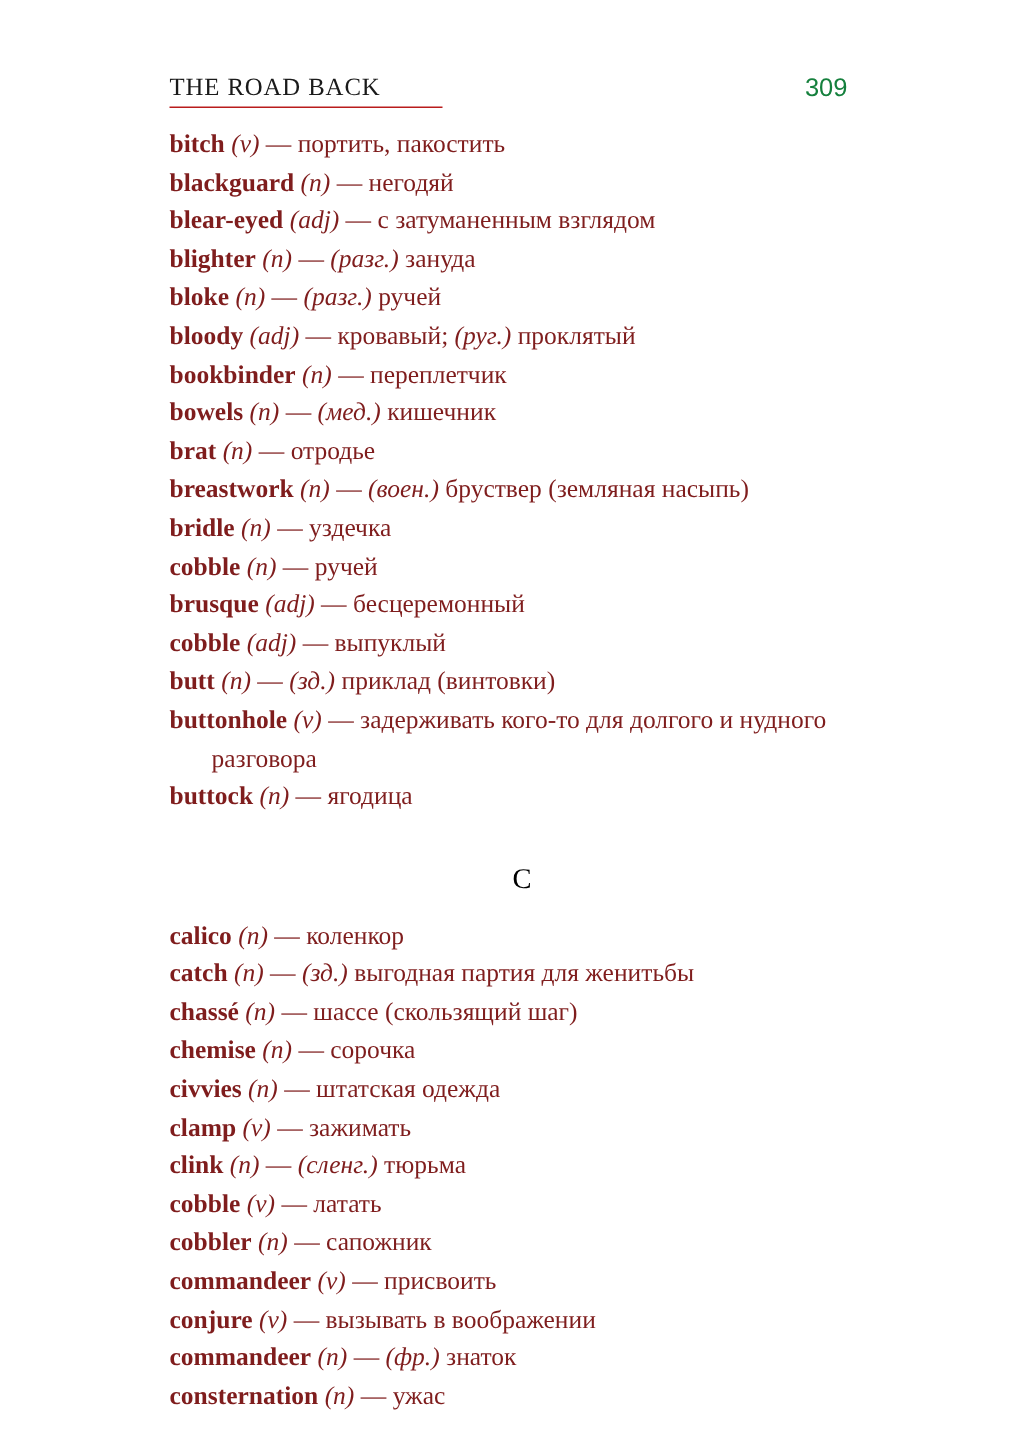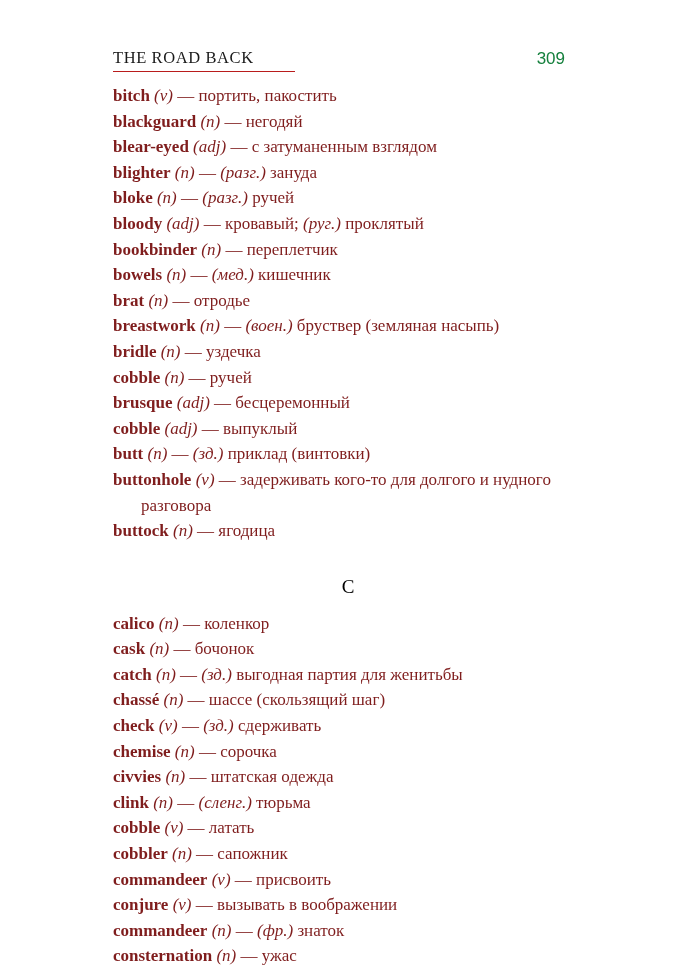--- a/index.html
+++ b/index.html
@@ -109,26 +109,25 @@
       <div class="entry"><span class="hw">breastwork</span> <span class="pos">(n)</span> <span>—</span> <span class="lbl">(воен.)</span> <span>бруствер (земляная насыпь)</span></div>
       <div class="entry"><span class="hw">bridle</span> <span class="pos">(n)</span> <span>—</span> <span>уздечка</span></div>
       <div class="entry"><span class="hw">cobble</span> <span class="pos">(n)</span> <span>—</span> <span>ручей</span></div>
       <div class="entry"><span class="hw">brusque</span> <span class="pos">(adj)</span> <span>—</span> <span>бесцеремонный</span></div>
       <div class="entry"><span class="hw">cobble</span> <span class="pos">(adj)</span> <span>—</span> <span>выпуклый</span></div>
       <div class="entry"><span class="hw">butt</span> <span class="pos">(n)</span> <span>—</span> <span class="lbl">(зд.)</span> <span>приклад (винтовки)</span></div>
       <div class="entry"><span class="hw">buttonhole</span> <span class="pos">(v)</span> <span>—</span> <span>задерживать кого-то для долгого и нудного разговора</span></div>
       <div class="entry"><span class="hw">buttock</span> <span class="pos">(n)</span> <span>—</span> <span>ягодица</span></div>
       <div class="section-letter"><span class="section-letter-inner">C</span></div>
       <div class="entry"><span class="hw">calico</span> <span class="pos">(n)</span> <span>—</span> <span>коленкор</span></div>
-      <div class="entry"><span class="hw">cask</span> <span class="pos">(n)</span> <span>—</span> <span>бочонок</span></div>
       <div class="entry"><span class="hw">catch</span> <span class="pos">(n)</span> <span>—</span> <span class="lbl">(зд.)</span> <span>выгодная партия для женитьбы</span></div>
       <div class="entry"><span class="hw">chassé</span> <span class="pos">(n)</span> <span>—</span> <span>шассе (скользящий шаг)</span></div>
-      <div class="entry"><span class="hw">check</span> <span class="pos">(v)</span> <span>—</span> <span class="lbl">(зд.)</span> <span>сдерживать</span></div>
       <div class="entry"><span class="hw">chemise</span> <span class="pos">(n)</span> <span>—</span> <span>сорочка</span></div>
       <div class="entry"><span class="hw">civvies</span> <span class="pos">(n)</span> <span>—</span> <span>штатская одежда</span></div>
+      <div class="entry"><span class="hw">clamp</span> <span class="pos">(v)</span> <span>—</span> <span>зажимать</span></div>
       <div class="entry"><span class="hw">clink</span> <span class="pos">(n)</span> <span>—</span> <span class="lbl">(сленг.)</span> <span>тюрьма</span></div>
       <div class="entry"><span class="hw">cobble</span> <span class="pos">(v)</span> <span>—</span> <span>латать</span></div>
       <div class="entry"><span class="hw">cobbler</span> <span class="pos">(n)</span> <span>—</span> <span>сапожник</span></div>
       <div class="entry"><span class="hw">commandeer</span> <span class="pos">(v)</span> <span>—</span> <span>присвоить</span></div>
       <div class="entry"><span class="hw">conjure</span> <span class="pos">(v)</span> <span>—</span> <span>вызывать в воображении</span></div>
       <div class="entry"><span class="hw">commandeer</span> <span class="pos">(n)</span> <span>—</span> <span class="lbl">(фр.)</span> <span>знаток</span></div>
       <div class="entry"><span class="hw">consternation</span> <span class="pos">(n)</span> <span>—</span> <span>ужас</span></div>
     </div>
 
 </div>

